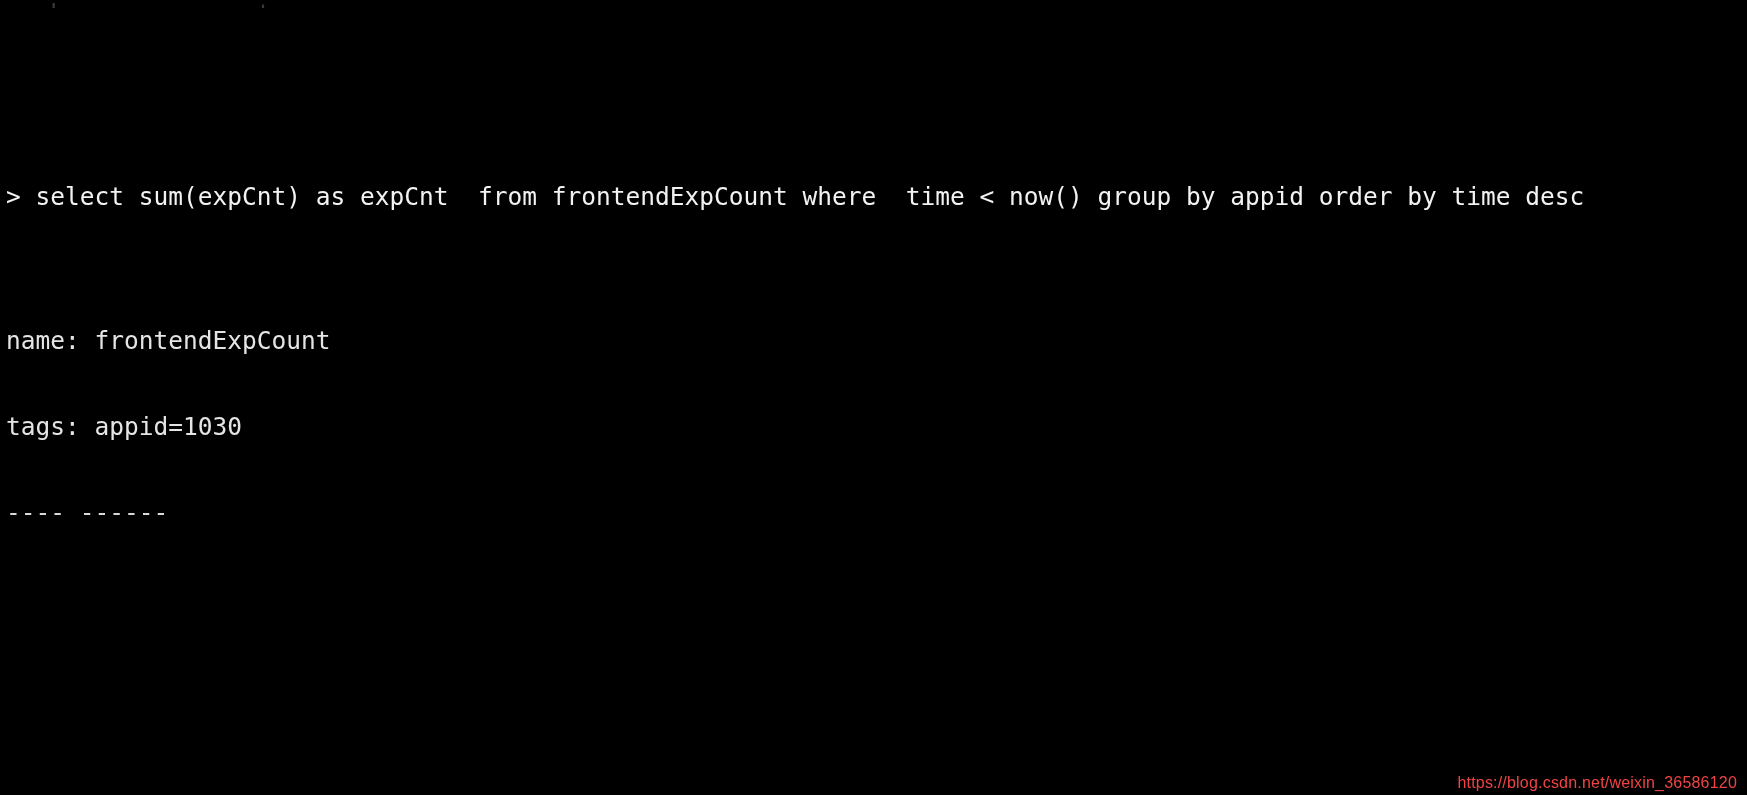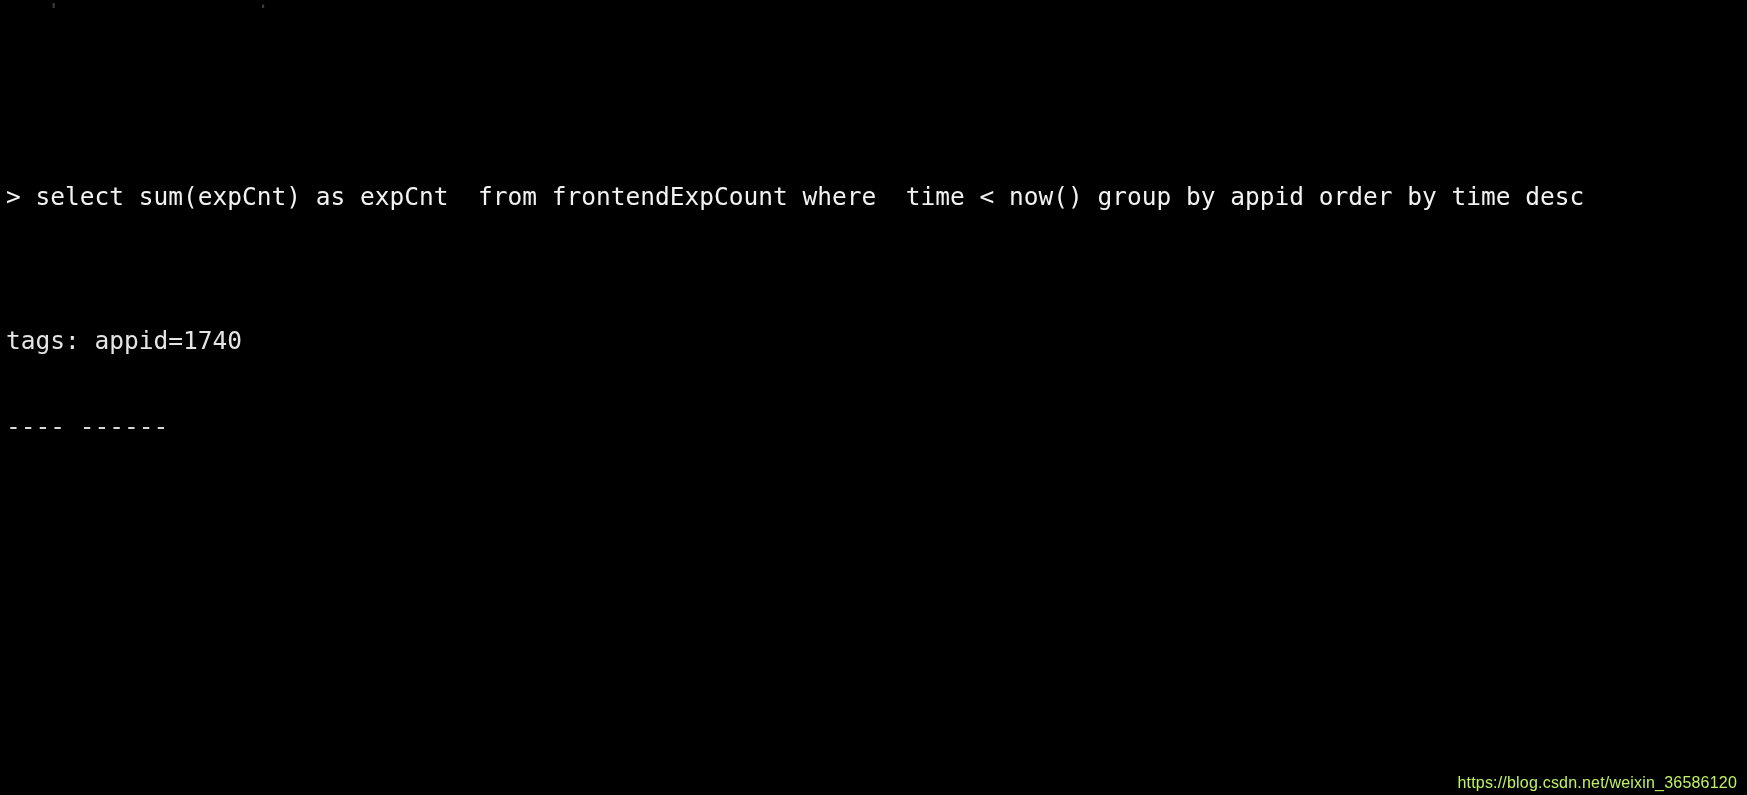--- a/index.html
+++ b/index.html
@@ -46,21 +46,21 @@
   }
   .sep-line {
     color: #d9d9d9;
   }
   .watermark {
     position: absolute;
     right: 10px;
     bottom: 3px;
     font-family: "Liberation Sans", sans-serif;
     font-size: 16px;
-    color: #bef264;
+    color: #ef4444;
     letter-spacing: 0.2px;
     white-space: pre;
   }
   .top-clip {
     position: absolute;
     top: 0;
     left: 6px;
     height: 8px;
     overflow: hidden;
     font-size: 24.5px;
@@ -76,21 +76,22 @@
 
   <div class="top-clip">&gt; show measurements</div>
 
   <div class="term-body">
 
     <div class="line blank"></div>
 
     <div class="line prompt-line">&gt; select sum(expCnt) as expCnt  from frontendExpCount where  time &lt; now() group by appid order by time desc</div>
 
     
-    <div class="line">tags: appid=1740</div>
+    <div class="line">name: frontendExpCount</div>
+    <div class="line">tags: appid=1030</div>
     <div class="line sep-line">---- ------</div>
     <div class="line blank"></div>
 
     
     
     
     
     
     
     

